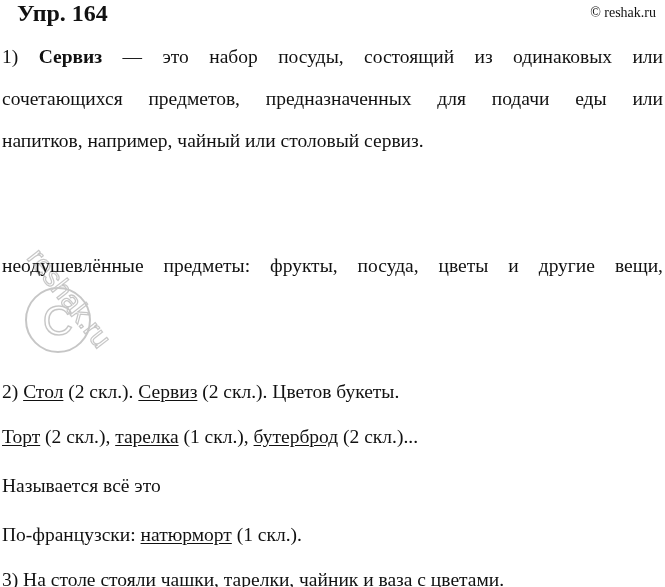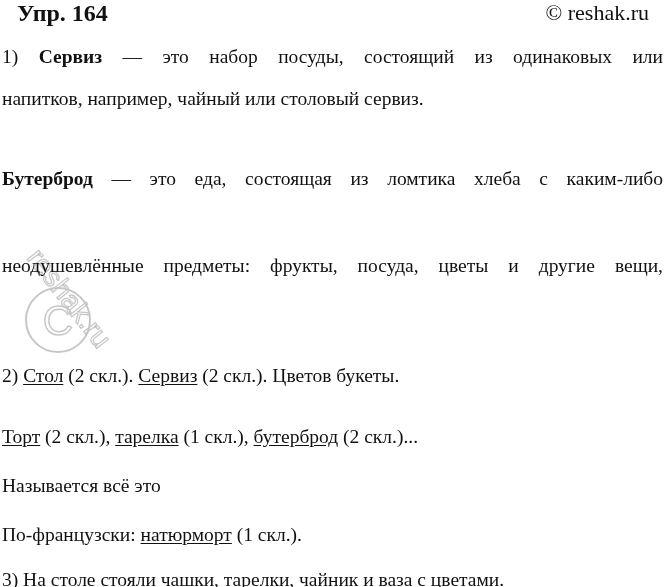--- a/index.html
+++ b/index.html
@@ -3,21 +3,21 @@
 <meta charset="utf-8">
 <style>
   html, body { margin: 0; padding: 0; background: #ffffff; }
   body {
     width: 665px; height: 587px; position: relative; overflow: hidden;
     font-family: "Liberation Serif", "DejaVu Serif", serif;
     color: #111111; font-size: 19.5px;
   }
   .header { position: absolute; left: 0; right: 0; top: 0; height: 26px; }
   .ex-title { position: absolute; left: 17px; top: 0; font-weight: bold; font-size: 24px; line-height: 26px; }
-  .copyright { position: absolute; right: 16px; top: 0; font-size: 22px; line-height: 26px; }
+  .copyright { position: absolute; right: 9px; top: 0; font-size: 14px; line-height: 26px; }
   .para { position: absolute; left: 2px; width: 661px; line-height: 42px; text-align: justify; }
   .para .line { display: block; height: 42px; white-space: nowrap; }
   .just { text-align-last: justify; white-space: normal !important; }
   .line-single { position: absolute; left: 2px; line-height: 28px; white-space: nowrap; }
   b { font-weight: bold; }
   u { text-decoration: underline; text-underline-offset: 2px; }
   .watermark {
     position: absolute; left: 18px; top: 238px; width: 140px; height: 130px;
     pointer-events: none; opacity: 0.22;
   }
@@ -25,32 +25,32 @@
 </head>
 <body>
 
 <div class="header">
   <span class="ex-title">Упр. 164</span>
   <span class="copyright">© reshak.ru</span>
 </div>
 
 <div class="para" style="top:36px;">
   <span class="line just"><span>1)</span> <b>Сервиз</b><span> — это набор посуды, состоящий из одинаковых или</span></span>
+  <span class="line just">сочетающихся предметов, предназначенных для подачи еды или</span>
   <span class="line">напитков, например, чайный или столовый сервиз.</span>
 </div>
 
 <div class="para" style="top:158px;">
-  <span class="line just"><b>Бутерброд</b><span> — это еда, состоящая из ломтика хлеба с каким-либо</span></span>
 </div>
 
 <div class="para" style="top:245px;">
   <span class="line just">неодушевлённые предметы: фрукты, посуда, цветы и другие вещи,</span>
 </div>
 
-<div class="line-single" style="top:362px;">
+<div class="line-single" style="top:378px;">
   <span>2)</span> <u>Стол</u><span> (2 скл.). </span><u>Сервиз</u><span> (2 скл.). Цветов букеты.</span>
 </div>
 
 <div class="line-single" style="top:423px;">
   <u>Торт</u><span> (2 скл.), </span><u>тарелка</u><span> (1 скл.), </span><u>бутерброд</u><span> (2 скл.)...</span>
 </div>
 
 <div class="line-single" style="top:472px;">Называется всё это</div>
 
 <div class="line-single" style="top:521px;">

